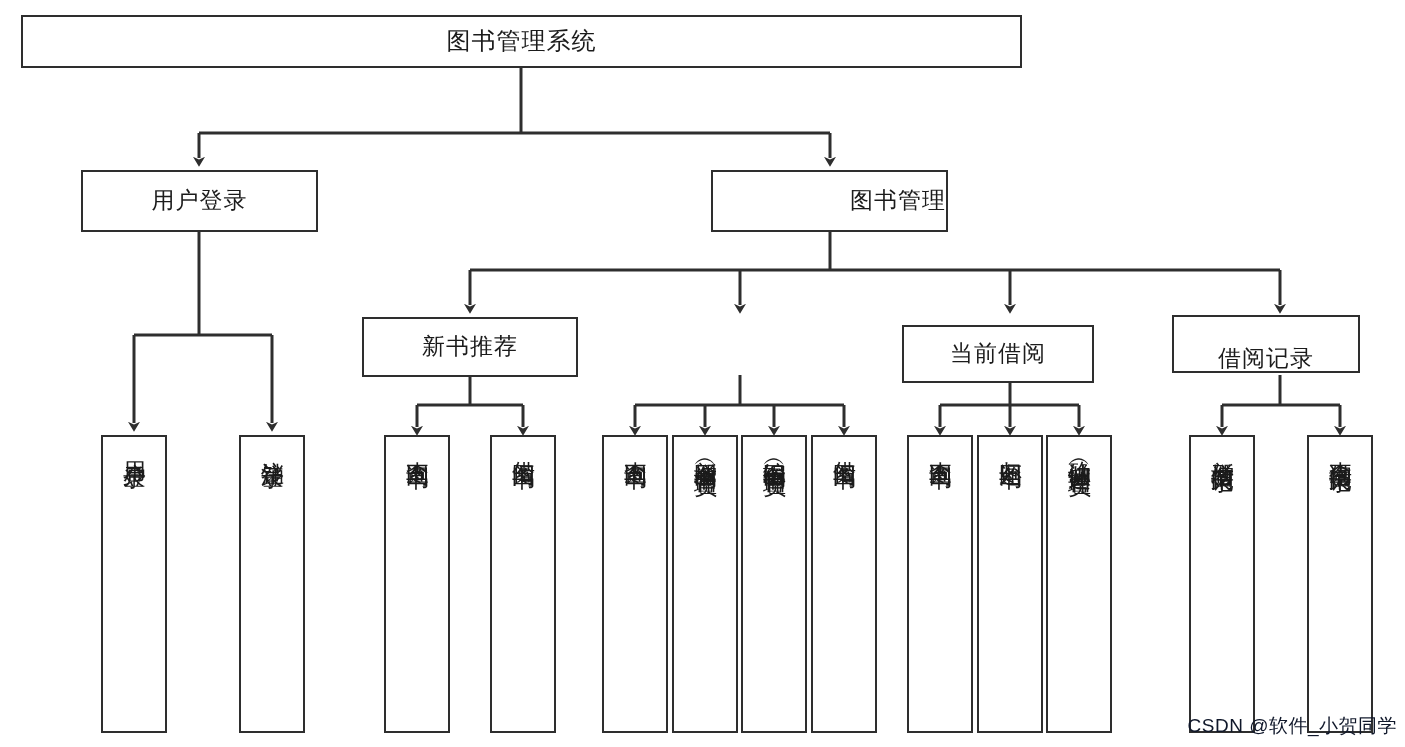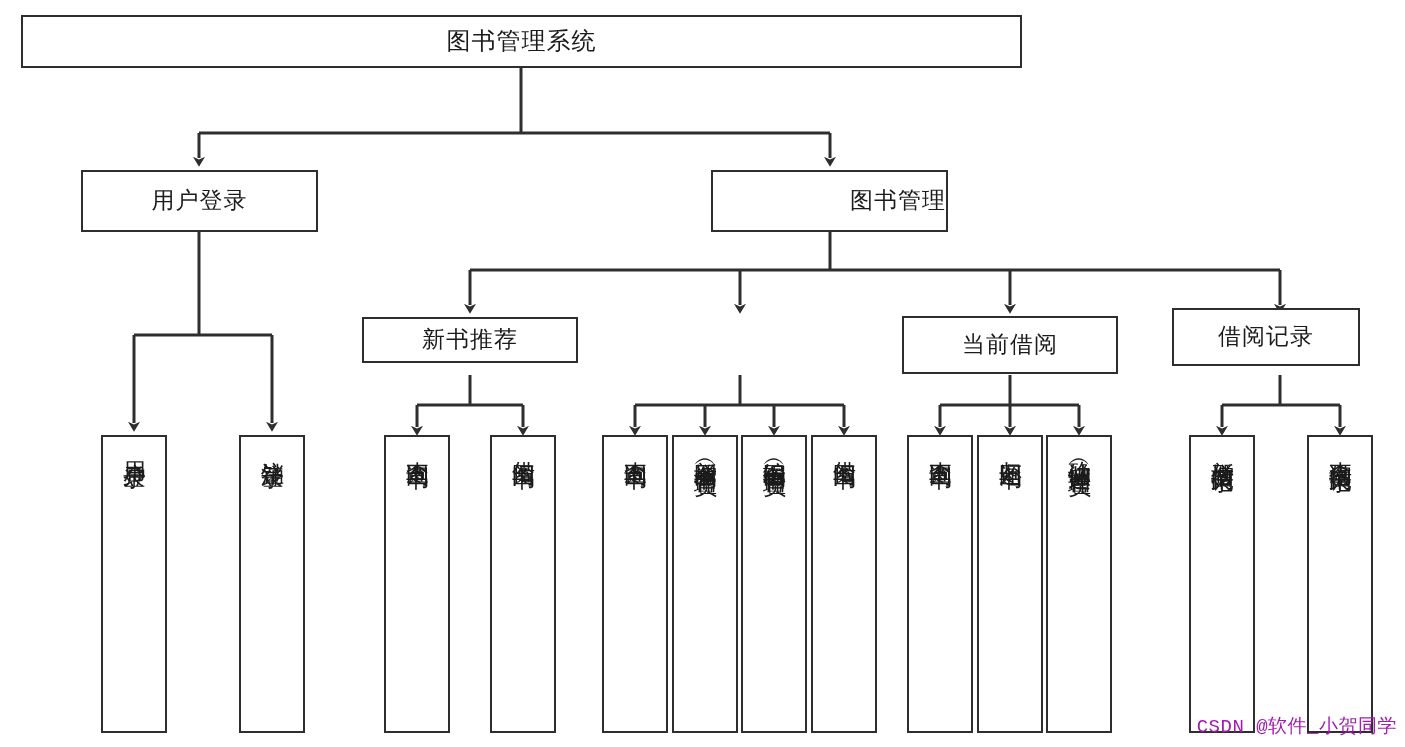--- a/index.html
+++ b/index.html
@@ -58,24 +58,24 @@
     text-orientation: upright;
     -webkit-writing-mode: vertical-rl;
     white-space: nowrap;
     letter-spacing: 2px;
   }
   .watermark {
     position: absolute;
     right: 8px;
     bottom: 8px;
     font-size: 19px;
-    color: #a21caf;
+    color: #0f172a;
     letter-spacing: 0.5px;
     white-space: nowrap;
-    font-family: Liberation Mono, monospace;
+    font-family: Liberation Sans, sans-serif;
   }
 </style>
 </head>
 <body>
 
 <div id="canvas">
 
   <svg class="wires" viewBox="0 0 1405 747" xmlns="http://www.w3.org/2000/svg">
     <defs>
       <marker id="arrow" markerWidth="10" markerHeight="12" refX="1.2" refY="6" orient="auto" markerUnits="userSpaceOnUse">
@@ -130,27 +130,27 @@
     <span>图书管理系统</span>
   </div>
 
   <div class="node h" style="left:81px; top:170px; width:237px; height:62px;">
     <span>用户登录</span>
   </div>
   <div class="node h" style="left:711px; top:170px; width:237px; height:62px;justify-content:flex-end;">
     <span>图书管理</span>
   </div>
 
-  <div class="node h" style="left:362px; top:317px; width:216px; height:46px;">
+  <div class="node h" style="left:362px; top:317px; width:216px; height:60px;">
     <span>新书推荐</span>
   </div>
-  <div class="node h" style="left:902px; top:316px; width:216px; height:58px;">
+  <div class="node h" style="left:902px; top:325px; width:192px; height:58px;">
     <span>当前借阅</span>
   </div>
-  <div class="node h" style="left:1172px; top:308px; width:188px; height:58px;">
+  <div class="node h" style="left:1172px; top:315px; width:188px; height:58px;align-items:flex-end;">
     <span>借阅记录</span>
   </div>
 
   <div class="node v" style="left:101px; top:435px; width:66px; height:298px;">
     <span class="vtext">用户登录</span>
   </div>
   <div class="node v" style="left:239px; top:435px; width:66px; height:298px;">
     <span class="vtext">注销登录</span>
   </div>
 

